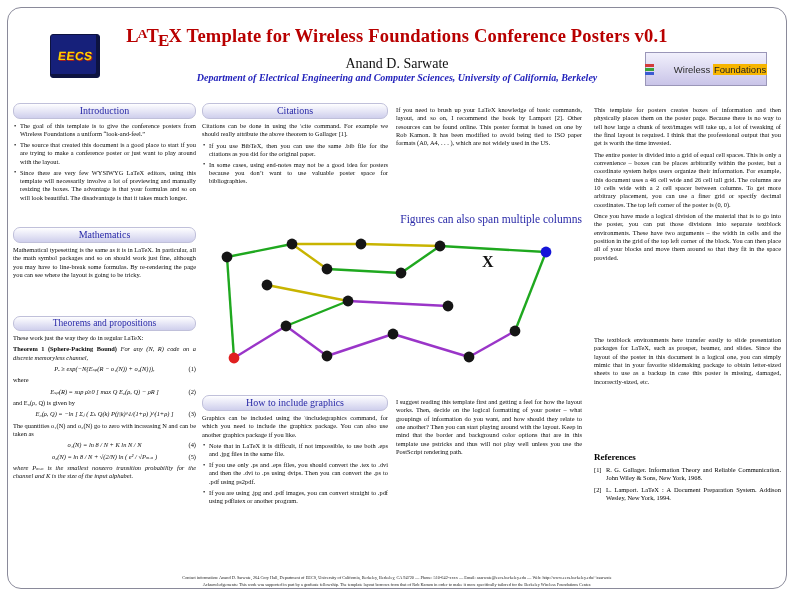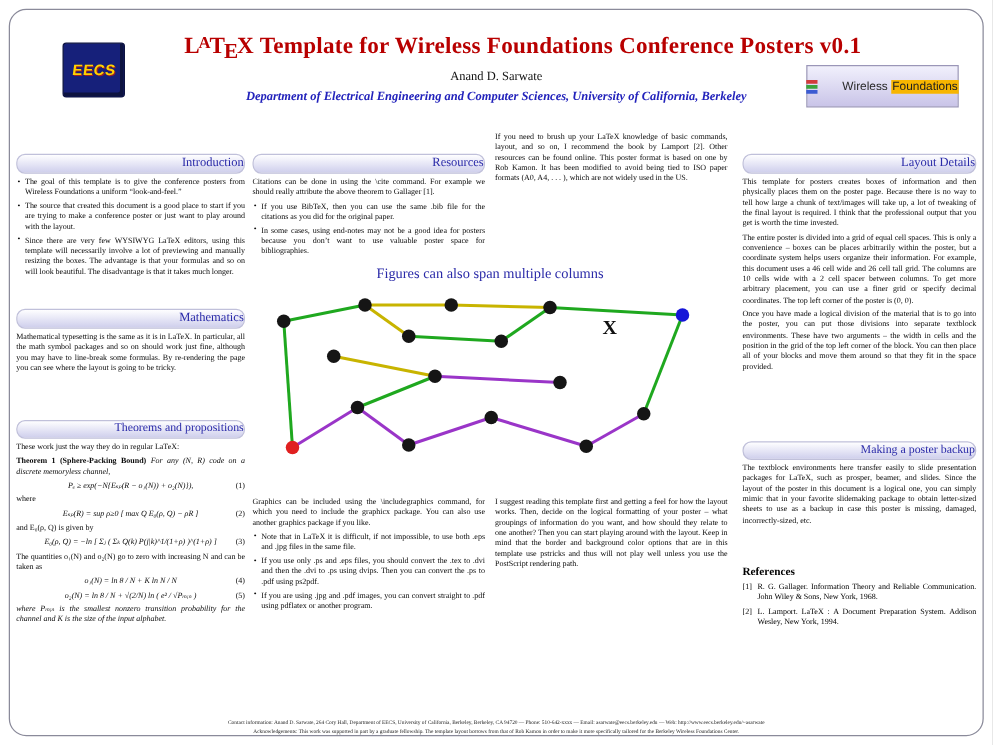--- a/index.html
+++ b/index.html
@@ -2,26 +2,26 @@
 <html><head>
 <meta charset="utf-8">
 <style>
   html,body{margin:0;padding:0;background:#d8d8d8;}
   .poster{position:relative;width:794px;height:596px;background:#ffffff;
     font-family:"Liberation Serif","DejaVu Serif",serif;overflow:hidden;}
   .frame{position:absolute;left:7px;top:7px;right:7px;bottom:7px;
     border:1px solid #8a8a9a;border-radius:14px;pointer-events:none;}
 
   
-  .title{position:absolute;top:26px;left:105px;right:105px;text-align:right;
+  .title{position:absolute;top:26px;left:105px;right:105px;text-align:center;
     color:#b80000;font-weight:bold;font-size:18.5px;letter-spacing:0.2px;margin:0;}
   .tex-a{font-size:0.72em;vertical-align:0.33em;margin:0 -0.08em;}
   .tex-e{font-size:0.92em;vertical-align:-0.22em;margin:0 -0.06em;}
   .author{position:absolute;top:56px;left:200px;right:200px;text-align:center;
-    font-size:10px;color:#101010;}
+    font-size:14px;color:#101010;}
   .affiliation{position:absolute;top:72px;left:120px;right:120px;text-align:center;
     font-size:10px;font-style:italic;color:#2222bb;font-weight:bold;}
 
   
   .eecs{position:absolute;left:50px;top:34px;width:48px;height:42px;background:#16207a;
     border:1px solid #0d1340;border-radius:3px;display:flex;align-items:center;justify-content:center;
     box-shadow:inset -3px -3px 0 #0d1340;}
   .eecs-text{color:#ffd200;font-weight:bold;font-size:12px;font-family:"Liberation Sans",sans-serif;
     transform:skewX(-8deg);text-shadow:1px 1px 0 #a02020;letter-spacing:0.5px;}
   .wf-logo{position:absolute;left:645px;top:52px;width:120px;height:32px;
@@ -30,28 +30,28 @@
   .wf-mosaic{display:flex;flex-direction:column;gap:1px;}
   .wf-mosaic span{display:block;width:9px;height:3px;}
   .wf-text{font-family:"Liberation Sans",sans-serif;font-size:9.5px;white-space:nowrap;}
   .wf-w{color:#2a2a2a;}
   .wf-f{background:#f7b500;color:#202020;padding:0 1px;}
 
   
   .box{position:absolute;}
   .bhdr{border:1px solid #c0c0da;border-radius:7px;
     background:linear-gradient(180deg,#fefeff 0%,#e4e4f5 55%,#cfcfec 100%);
-    color:#2a2aa8;text-align:right;font-size:10px;padding:1px 0 2px;margin-top:20px;}
+    color:#2a2aa8;text-align:center;font-size:10px;padding:1px 0 2px;}
   .box-body{margin-top:3px;font-size:6.4px;line-height:1.3;text-align:justify;color:#0a0a0a;}
   .box-body p{margin:0 0 3px 0;}
   .bullets{list-style:none;margin:0;padding:0;}
   .bullets li{position:relative;padding-left:7px;margin-bottom:2.5px;}
   .bullets li::before{content:"•";position:absolute;left:1px;top:-0.5px;}
 
-  .banner{position:absolute;color:#2a2aa8;font-size:11.5px;text-align:center;}
+  .banner{position:absolute;color:#2a2aa8;font-size:11.5px;text-align:right;}
 
   .fig-wrap{position:absolute;}
   .fig-wrap svg{width:100%;height:100%;display:block;}
 
   
   .thm-label{font-weight:bold;}
   .thm-text{font-style:italic;}
   .eq{position:relative;text-align:center;font-style:italic;margin:3px 0;padding:0 13px;font-size:6.4px;}
   .eq .num{position:absolute;right:0;top:0;font-style:normal;}
 
@@ -114,21 +114,21 @@
   </section>
 
   <section class="box" style="left:13px;top:227px;width:183px;">
     <div class="bhdr">Mathematics</div>
     <div class="box-body">
       <p>Mathematical typesetting is the same as it is in LaTeX. In particular, all the math symbol packages and so on should work just fine, although you may have to line-break some formulas. By re-rendering the page you can see where the layout is going to be tricky.</p>
     </div>
   </section>
 
   <section class="box" style="left:202px;top:103px;width:186px;">
-    <div class="bhdr">Resources</div>
+    <div class="bhdr">Citations</div>
     <div class="box-body">
       <p>Citations can be done in using the \cite command. For example we should really attribute the above theorem to Gallager [1].</p>
       <ul class="bullets">
         <li>If you use BibTeX, then you can use the same .bib file for the citations as you did for the original paper.</li>
         <li>In some cases, using end-notes may not be a good idea for posters because you don’t want to use valuable poster space for bibliographies.</li>
       </ul>
     </div>
   </section>
 
   <div class="banner" style="left:202px;top:213px;width:380px;">Figures can also span multiple columns</div>
@@ -165,20 +165,21 @@
         <circle cx="228" cy="12" r="5.4" fill="#151515"></circle>
         <circle cx="236" cy="72" r="5.4" fill="#151515"></circle>
         <circle cx="257" cy="123" r="5.4" fill="#151515"></circle>
         <circle cx="303" cy="97" r="5.4" fill="#151515"></circle>
         <circle cx="334" cy="18" r="5.4" fill="#1515d8"></circle>
         <text x="270" y="33" font-size="16" font-weight="bold" font-family="&quot;Liberation Serif&quot;, serif" fill="#111">X</text>
       </svg>
   </div>
 
   <section class="box" style="left:202px;top:395px;width:186px;">
+    <div class="bhdr">How to include graphics</div>
     <div class="box-body">
       <p>Graphics can be included using the \includegraphics command, for which you need to include the graphicx package. You can also use another graphics package if you like.</p>
       <ul class="bullets">
         <li>Note that in LaTeX it is difficult, if not impossible, to use both .eps and .jpg files in the same file.</li>
         <li>If you use only .ps and .eps files, you should convert the .tex to .dvi and then the .dvi to .ps using dvips. Then you can convert the .ps to .pdf using ps2pdf.</li>
         <li>If you are using .jpg and .pdf images, you can convert straight to .pdf using pdflatex or another program.</li>
       </ul>
     </div>
   </section>
 
@@ -188,30 +189,28 @@
     </div>
   </section>
 
   <section class="box" style="left:396px;top:395px;width:186px;">
     <div class="box-body">
       <p>I suggest reading this template first and getting a feel for how the layout works. Then, decide on the logical formatting of your poster – what groupings of information do you want, and how should they relate to one another? Then you can start playing around with the layout. Keep in mind that the border and background color options that are in this template use pstricks and thus will not play well unless you use the PostScript rendering path.</p>
     </div>
   </section>
 
   <section class="box" style="left:594px;top:103px;width:187px;">
-    <div class="bhdr">Layout Details</div>
     <div class="box-body">
       <p>This template for posters creates boxes of information and then physically places them on the poster page. Because there is no way to tell how large a chunk of text/images will take up, a lot of tweaking of the final layout is required. I think that the professional output that you get is worth the time invested.</p>
       <p>The entire poster is divided into a grid of equal cell spaces. This is only a convenience – boxes can be places arbitrarily within the poster, but a coordinate system helps users organize their information. For example, this document uses a 46 cell wide and 26 cell tall grid. The columns are 10 cells wide with a 2 cell spacer between columns. To get more arbitrary placement, you can use a finer grid or specify decimal coordinates. The top left corner of the poster is (0, 0).</p>
       <p>Once you have made a logical division of the material that is to go into the poster, you can put those divisions into separate textblock environments. These have two arguments – the width in cells and the position in the grid of the top left corner of the block. You can then place all of your blocks and move them around so that they fit in the space provided.</p>
     </div>
   </section>
 
   <section class="box" style="left:594px;top:333px;width:187px;">
-    <div class="bhdr" style="font-size:9.5px;">Making a poster backup</div>
     <div class="box-body">
       <p>The textblock environments here transfer easily to slide presentation packages for LaTeX, such as prosper, beamer, and slides. Since the layout of the poster in this document is a logical one, you can simply mimic that in your favorite slidemaking package to obtain letter-sized sheets to use as a backup in case this poster is missing, damaged, incorrectly-sized, etc.</p>
     </div>
   </section>
 
   <section class="box" style="left:594px;top:452px;width:187px;">
     <div class="refs-title">References</div>
     <div class="ref-item">
       <span class="ref-label">[1]</span>
       <span>R. G. Gallager. Information Theory and Reliable Communication. John Wiley &amp; Sons, New York, 1968.</span>

